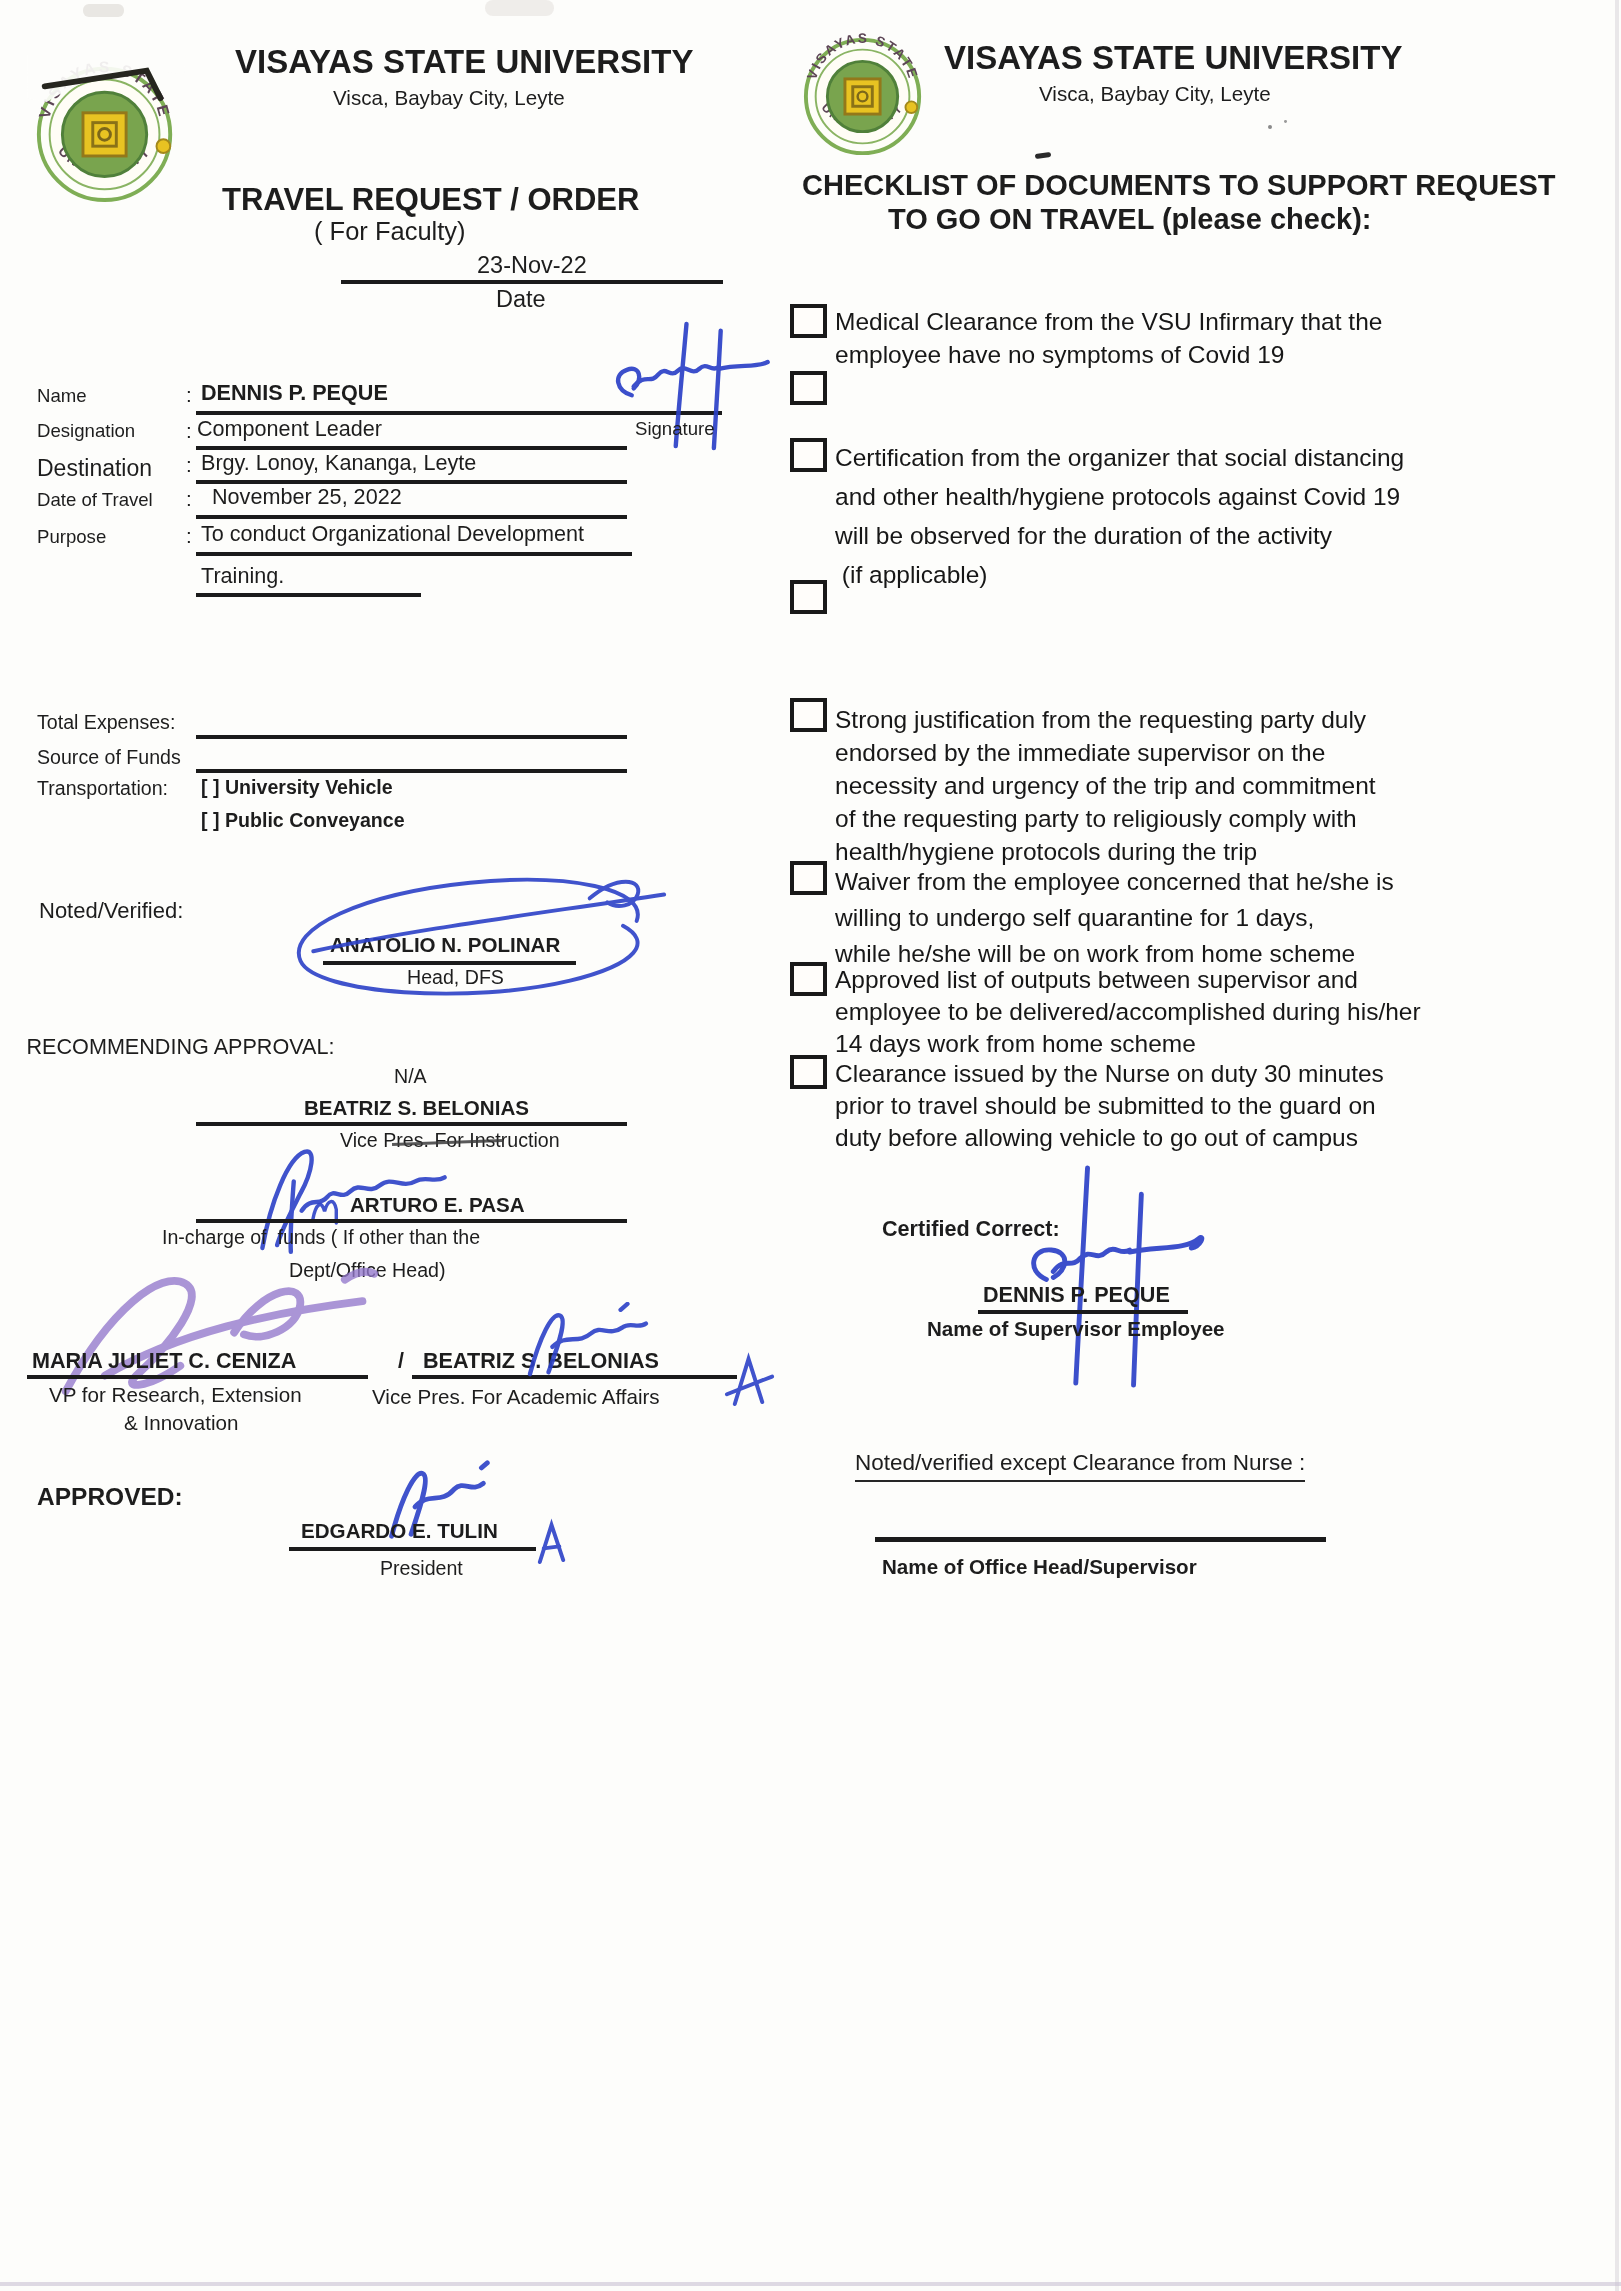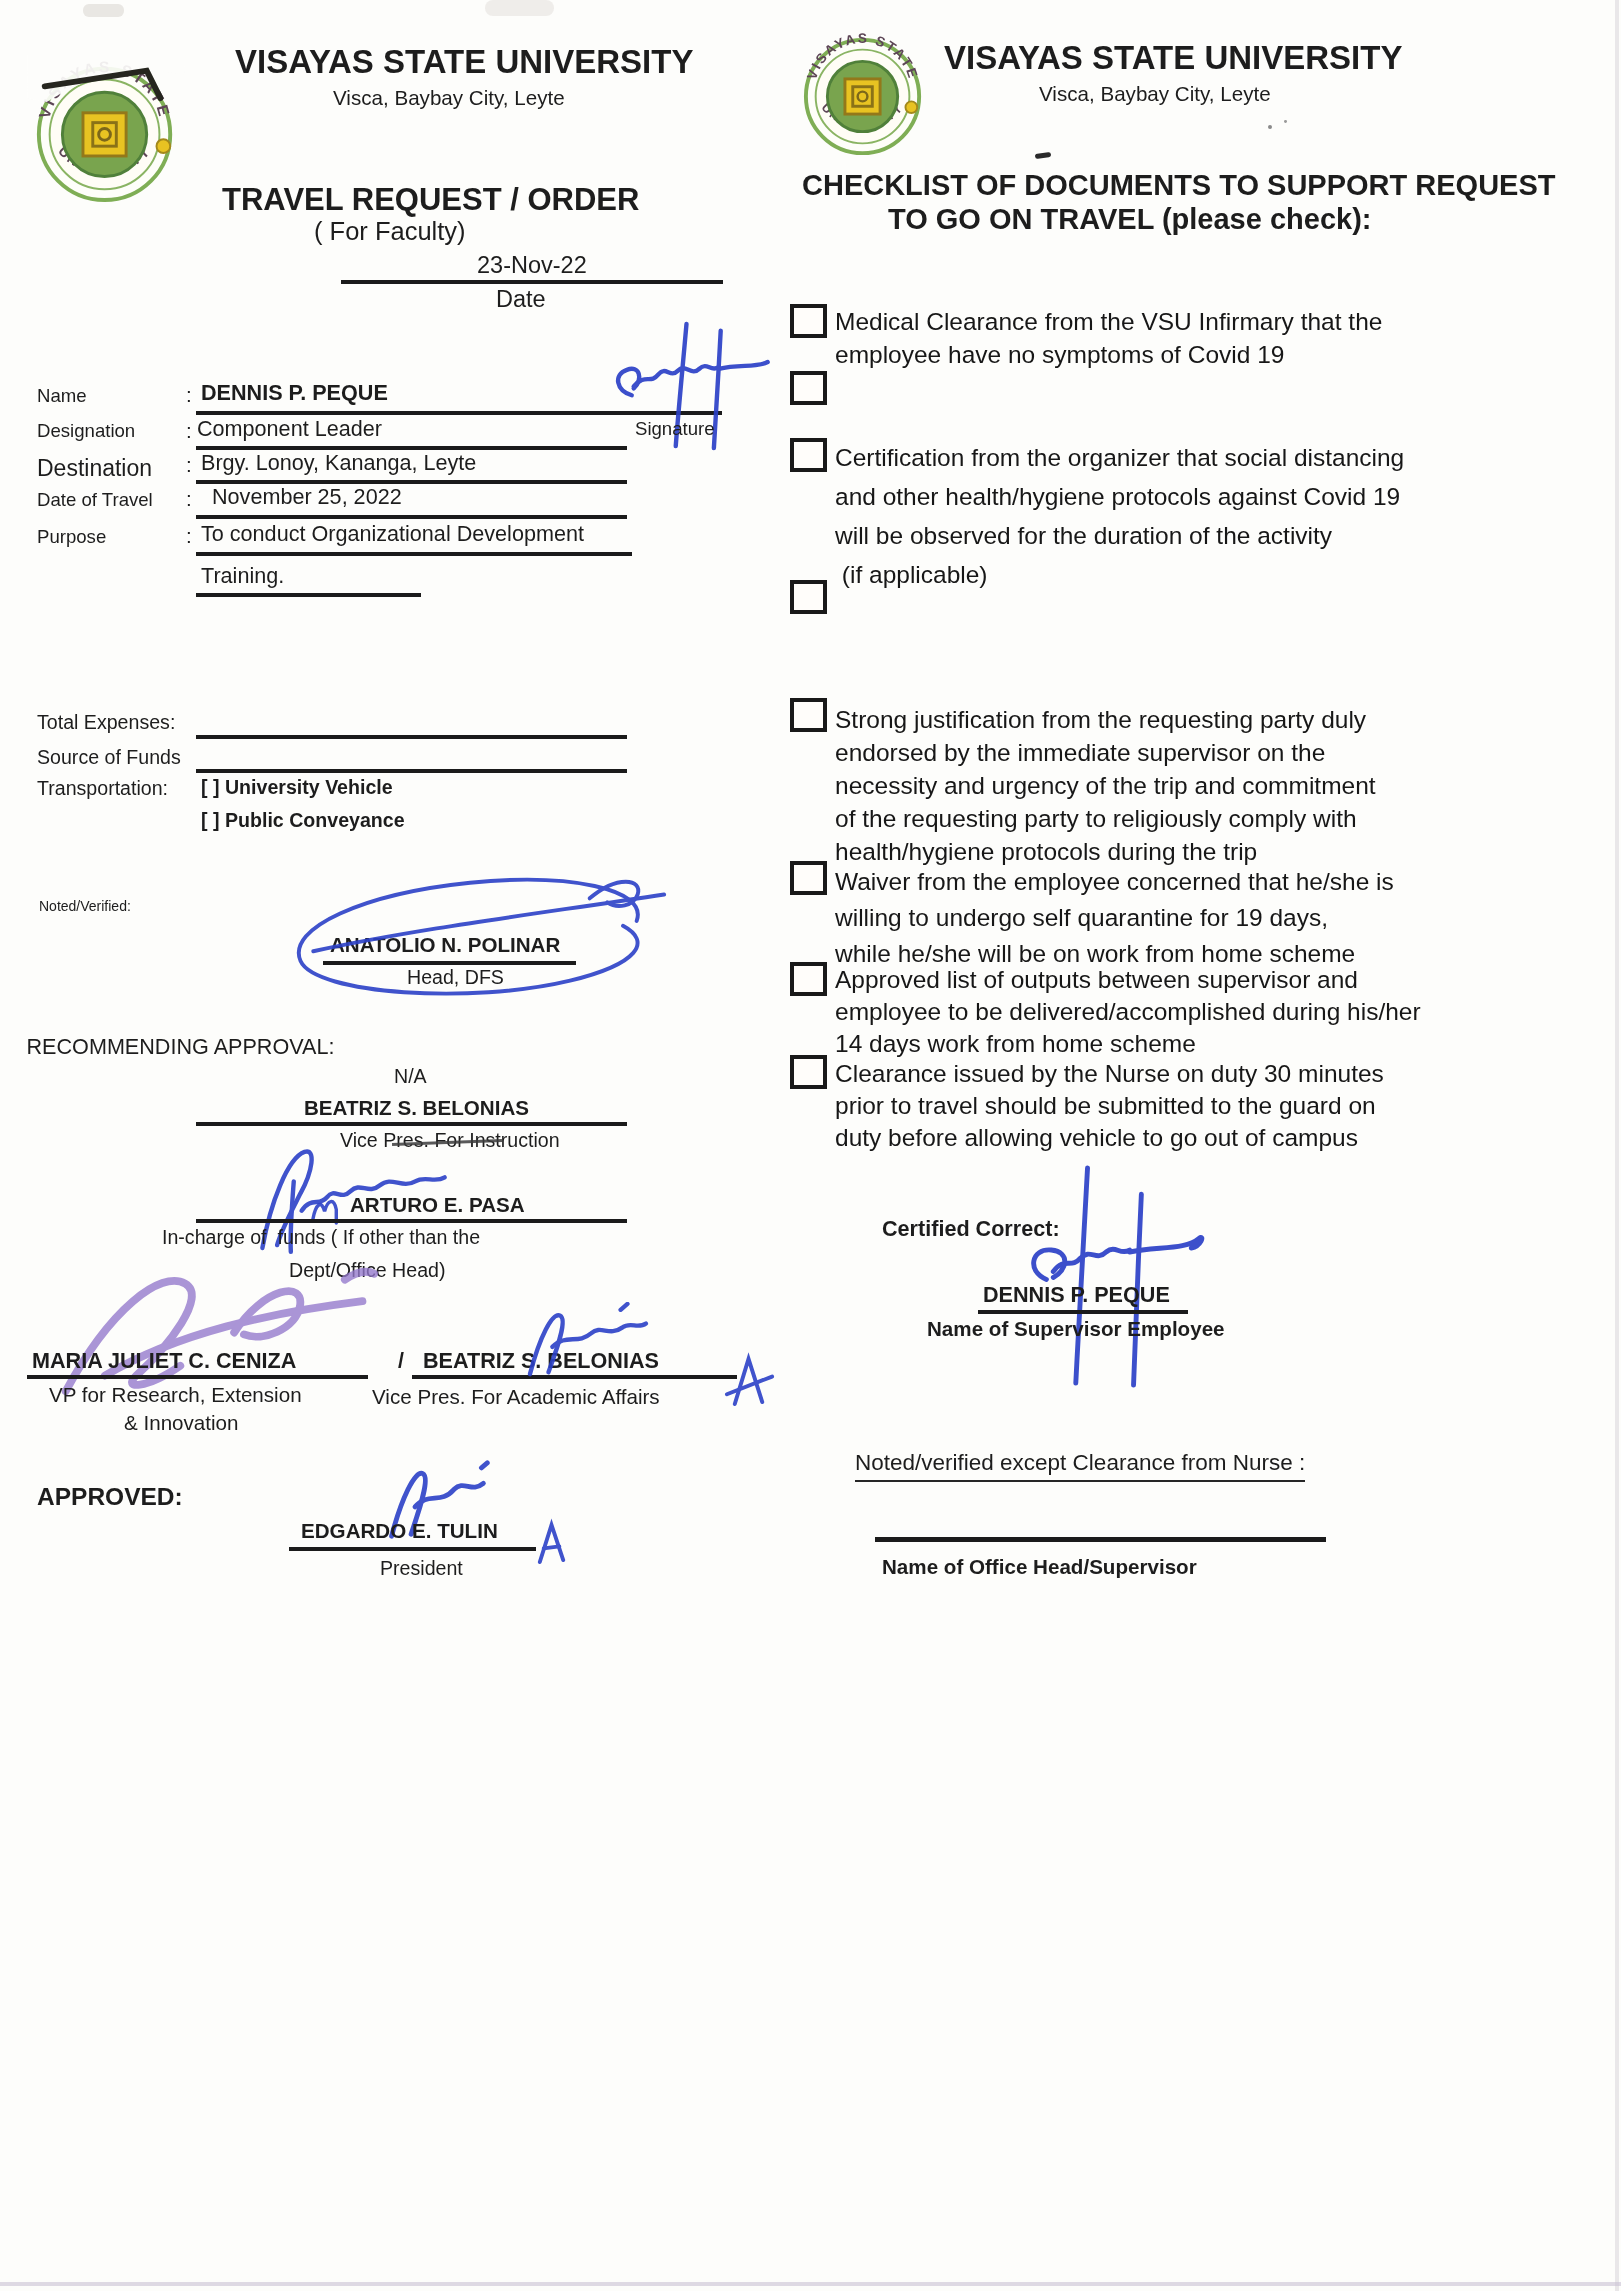--- a/index.html
+++ b/index.html
@@ -96,21 +96,21 @@
   <div class="txt" style="left:635px;top:418px;font-size:18.6px;">Signature</div>
 
   <div class="txt" style="left:37px;top:711px;font-size:19.6px;">Total Expenses:</div>
   <div class="ln" style="left:196px;top:735px;width:431px;"></div>
   <div class="txt" style="left:37px;top:746px;font-size:19.6px;">Source of Funds</div>
   <div class="ln" style="left:196px;top:769px;width:431px;"></div>
   <div class="txt" style="left:37px;top:777px;font-size:19.6px;">Transportation:</div>
   <div class="txt" style="left:201px;top:776px;font-size:19.6px;font-weight:bold;">[ ] University Vehicle</div>
   <div class="txt" style="left:201px;top:809px;font-size:19.6px;font-weight:bold;">[ ] Public Conveyance</div>
 
-  <div class="txt" style="left:39px;top:898px;font-size:14px;">Noted/Verified:</div>
+  <div class="txt" style="left:39px;top:898px;font-size:22px;">Noted/Verified:</div>
   <div class="txt b" style="left:330px;top:933px;font-size:20.6px;">ANATOLIO N. POLINAR</div>
   <div class="ln" style="left:323px;top:961px;width:253px;"></div>
   <div class="txt" style="left:407px;top:966px;font-size:19.6px;">Head, DFS</div>
   <svg class="sig" style="left:274px;top:867px;" width="402" height="147" viewBox="0 0 410 150">
     <g stroke="#2c41c7" stroke-width="4" fill="none" stroke-linecap="round" opacity="0.9">
       <path d="M370,55 C382,22 300,6 200,16 C92,27 12,62 27,96 C42,130 202,140 302,116 C372,99 386,76 356,60"></path>
       <path d="M40,86 C150,62 282,46 398,28"></path>
       <path d="M322,32 C350,8 376,12 371,28 C367,40 350,43 340,36"></path>
     </g>
   </svg>
@@ -236,21 +236,21 @@
 
   <div class="cbx" style="left:790px;top:698px;"></div>
   <div class="ck-item" style="top:703px;line-height:33px;">Strong justification from the requesting party duly
 endorsed by the immediate supervisor on the
 necessity and urgency of the trip and commitment
 of the requesting party to religiously comply with
 health/hygiene protocols during the trip</div>
 
   <div class="cbx" style="left:790px;top:861px;"></div>
   <div class="ck-item" style="top:864px;line-height:36px;">Waiver from the employee concerned that he/she is
-willing to undergo self quarantine for 19 days,
+willing to undergo self quarantine for 1 days,
 while he/she will be on work from home scheme</div>
 
   <div class="cbx" style="left:790px;top:962px;"></div>
   <div class="ck-item" style="top:964px;line-height:32px;">Approved list of outputs between supervisor and
 employee to be delivered/accomplished during his/her
 14 days work from home scheme</div>
 
   <div class="cbx" style="left:790px;top:1055px;"></div>
   <div class="ck-item" style="top:1058px;line-height:32px;">Clearance issued by the Nurse on duty 30 minutes
 prior to travel should be submitted to the guard on

